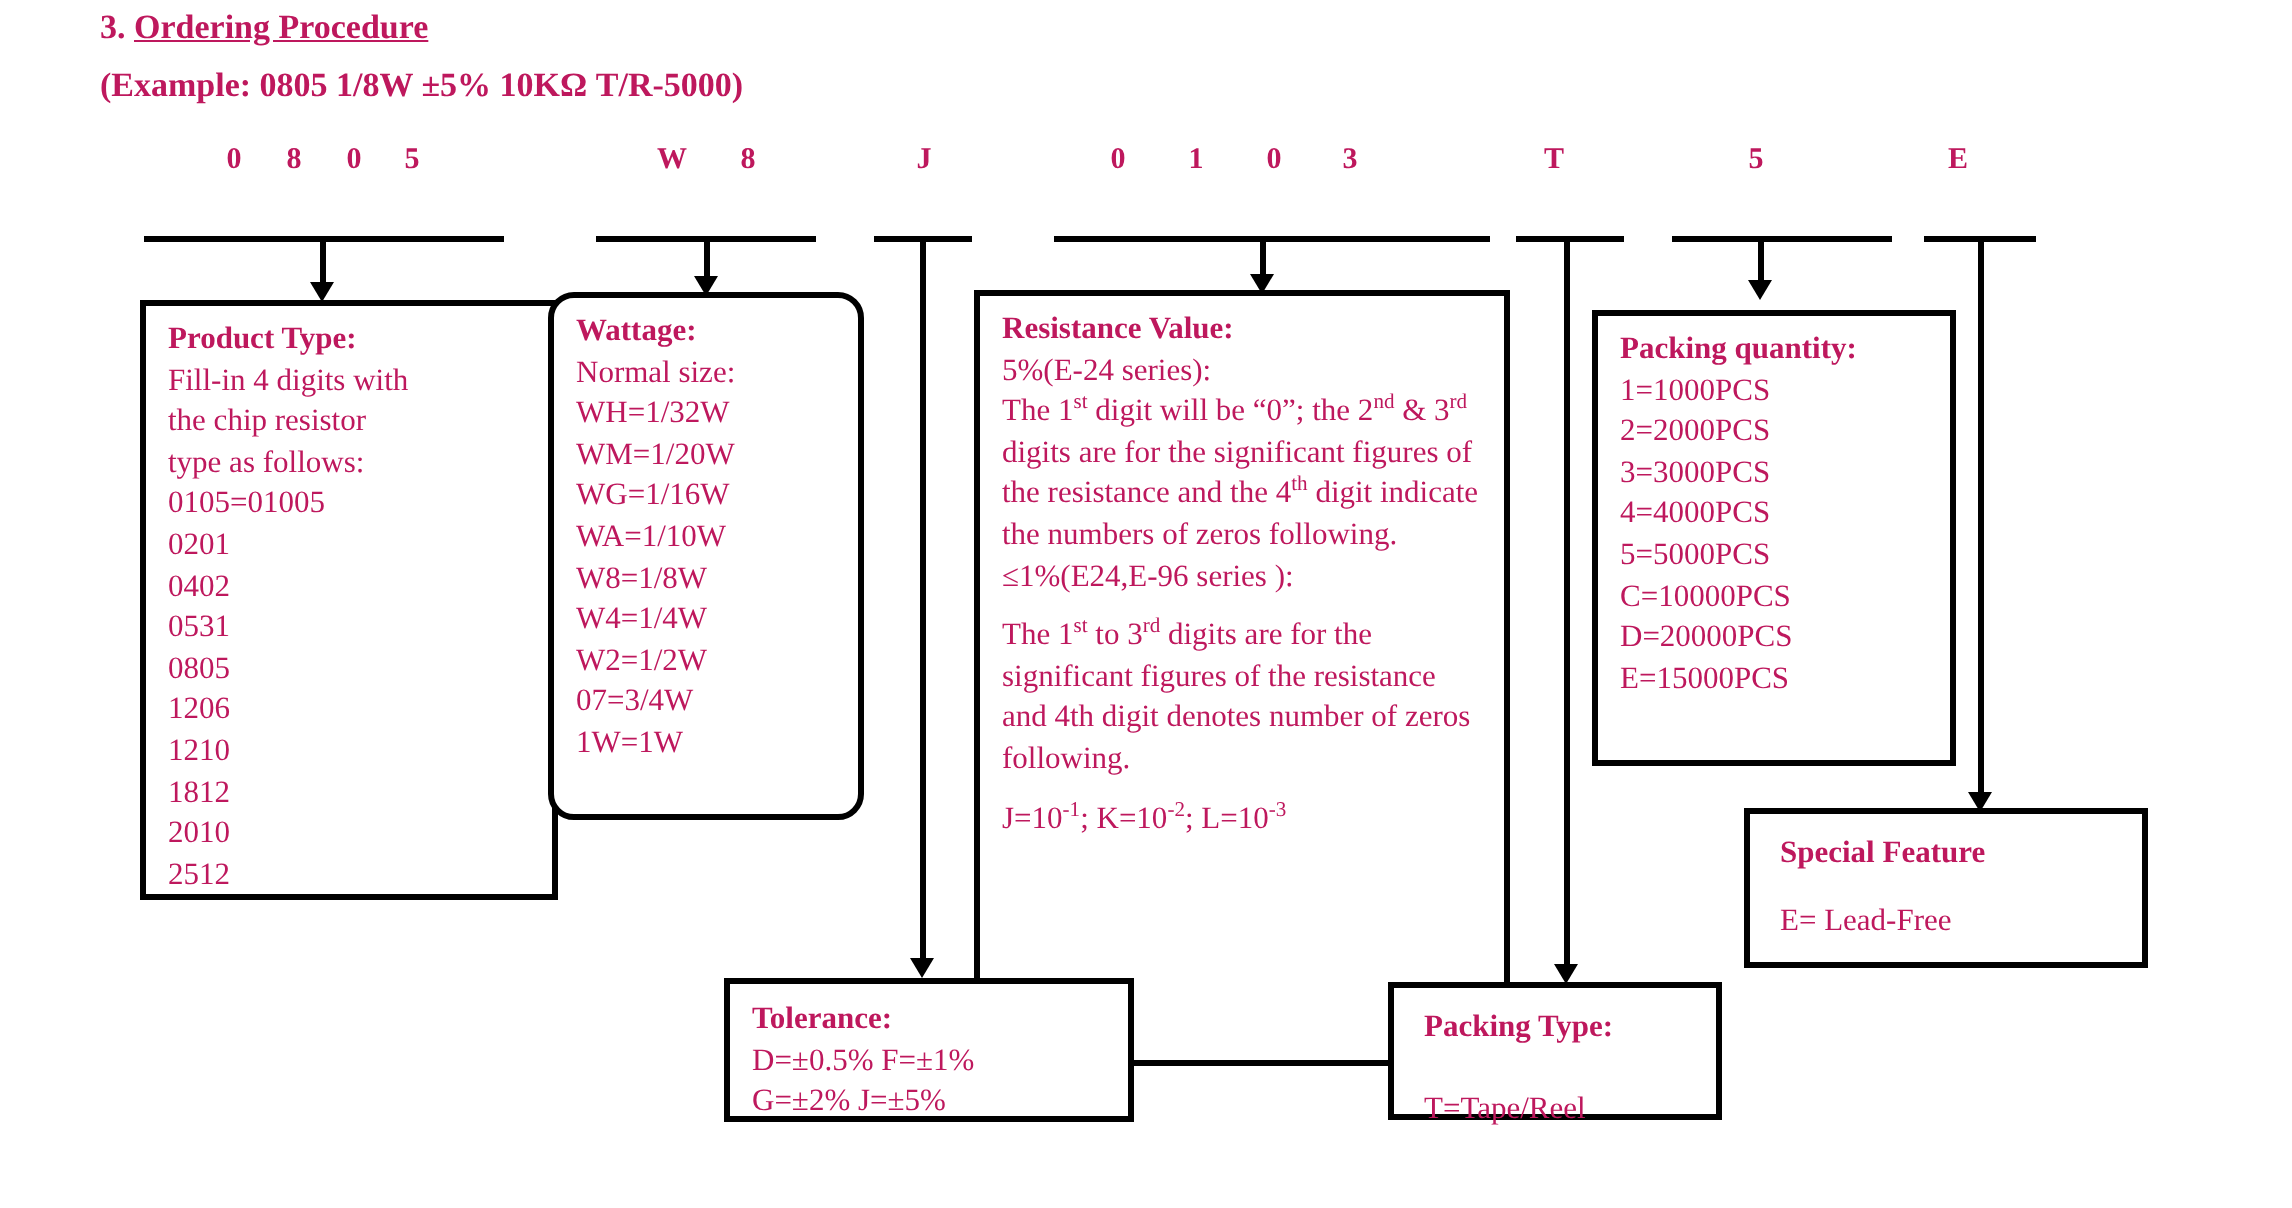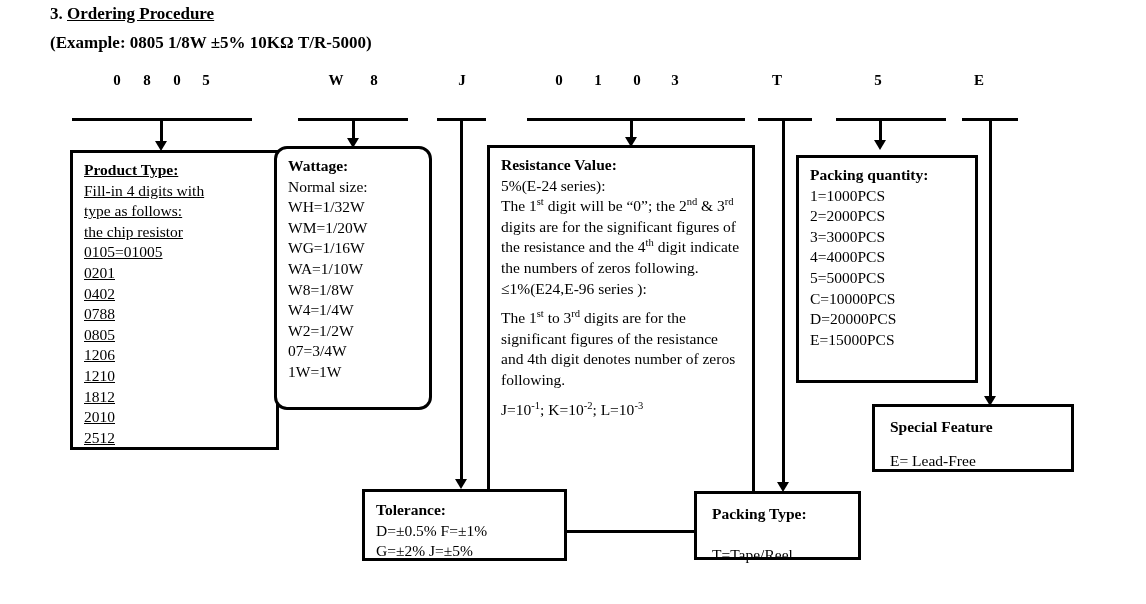--- a/index.html
+++ b/index.html
@@ -6,21 +6,21 @@
     margin: 0;
     padding: 0;
     background: #ffffff;
   }
   #page {
     position: relative;
     width: 1146px;
     height: 604px;
     background: #ffffff;
     font-family: "Liberation Serif", "DejaVu Serif", serif;
-    color: #000000;
+    color: #be185d;
     overflow: hidden;
   }
 
   
   .heading {
     position: absolute;
     font-weight: bold;
     font-size: 17px;
     white-space: nowrap;
   }
@@ -131,29 +131,29 @@
   <div class="arrowhead" style="left:777px; top:482px;"></div>
 
   <div class="hbar" style="left:836px; top:118px; width:110px;"></div>
   <div class="vline" style="left:879px; top:118px; height:24px;"></div>
   <div class="arrowhead" style="left:874px; top:140px;"></div>
 
   <div class="hbar" style="left:962px; top:118px; width:56px;"></div>
   <div class="vline" style="left:989px; top:118px; height:280px;"></div>
   <div class="arrowhead" style="left:984px; top:396px;"></div>
 
-  <div class="box" style="left:70px; top:150px; width:209px; height:300px;text-decoration:underline;">
+  <div class="box" style="left:70px; top:150px; width:209px; height:300px;">
     <span class="title">Product Type:</span>
     <span class="line">Fill-in 4 digits with</span>
+    <span class="line">the chip resistor</span>
     <span class="line">type as follows:</span>
-    <span class="line">the chip resistor</span>
     <span class="line">0105=01005</span>
     <span class="line">0201</span>
     <span class="line">0402</span>
-    <span class="line">0788</span>
+    <span class="line">0531</span>
     <span class="line">0805</span>
     <span class="line">1206</span>
     <span class="line">1210</span>
     <span class="line">1812</span>
     <span class="line">2010</span>
     <span class="line">2512</span>
   </div>
 
   <div class="box" style="left:274px; top:146px; width:158px; height:264px;border-radius:13px;">
     <span class="title">Wattage:</span>
@@ -185,21 +185,21 @@
     <span class="line">1=1000PCS</span>
     <span class="line">2=2000PCS</span>
     <span class="line">3=3000PCS</span>
     <span class="line">4=4000PCS</span>
     <span class="line">5=5000PCS</span>
     <span class="line">C=10000PCS</span>
     <span class="line">D=20000PCS</span>
     <span class="line">E=15000PCS</span>
   </div>
 
-  <div class="box" style="left:872px; top:404px; width:202px; height:68px; padding-top:10px; padding-left:15px;">
+  <div class="box" style="left:872px; top:404px; width:202px; height:80px; padding-top:10px; padding-left:15px;">
     <span class="title">Special Feature</span>
     <span class="line" style="margin-top:13px;">E= Lead-Free</span>
   </div>
 
   <div class="box" style="left:362px; top:489px; width:205px; height:72px; padding-top:8px; ">
     <span class="title">Tolerance:</span>
     <span class="line">D=±0.5%  F=±1%</span>
     <span class="line">G=±2%   J=±5%</span>
   </div>
 

